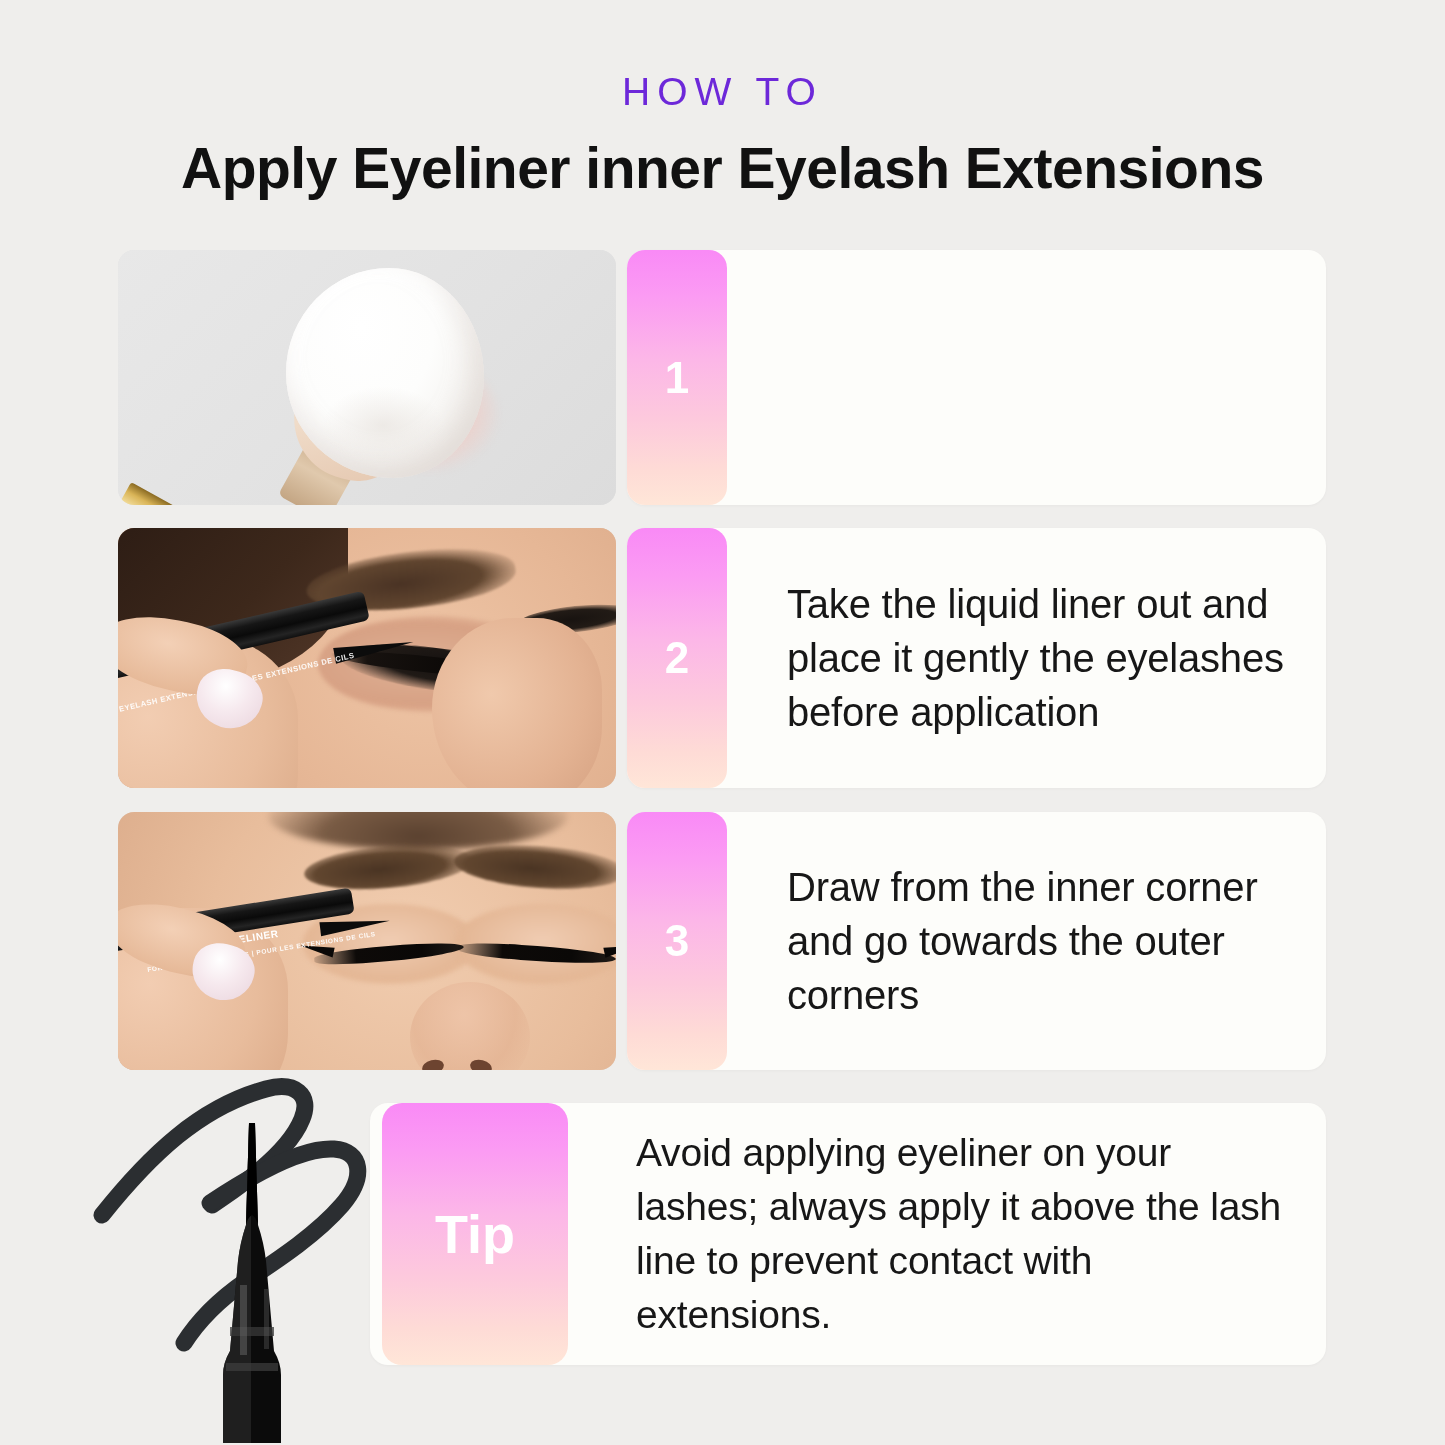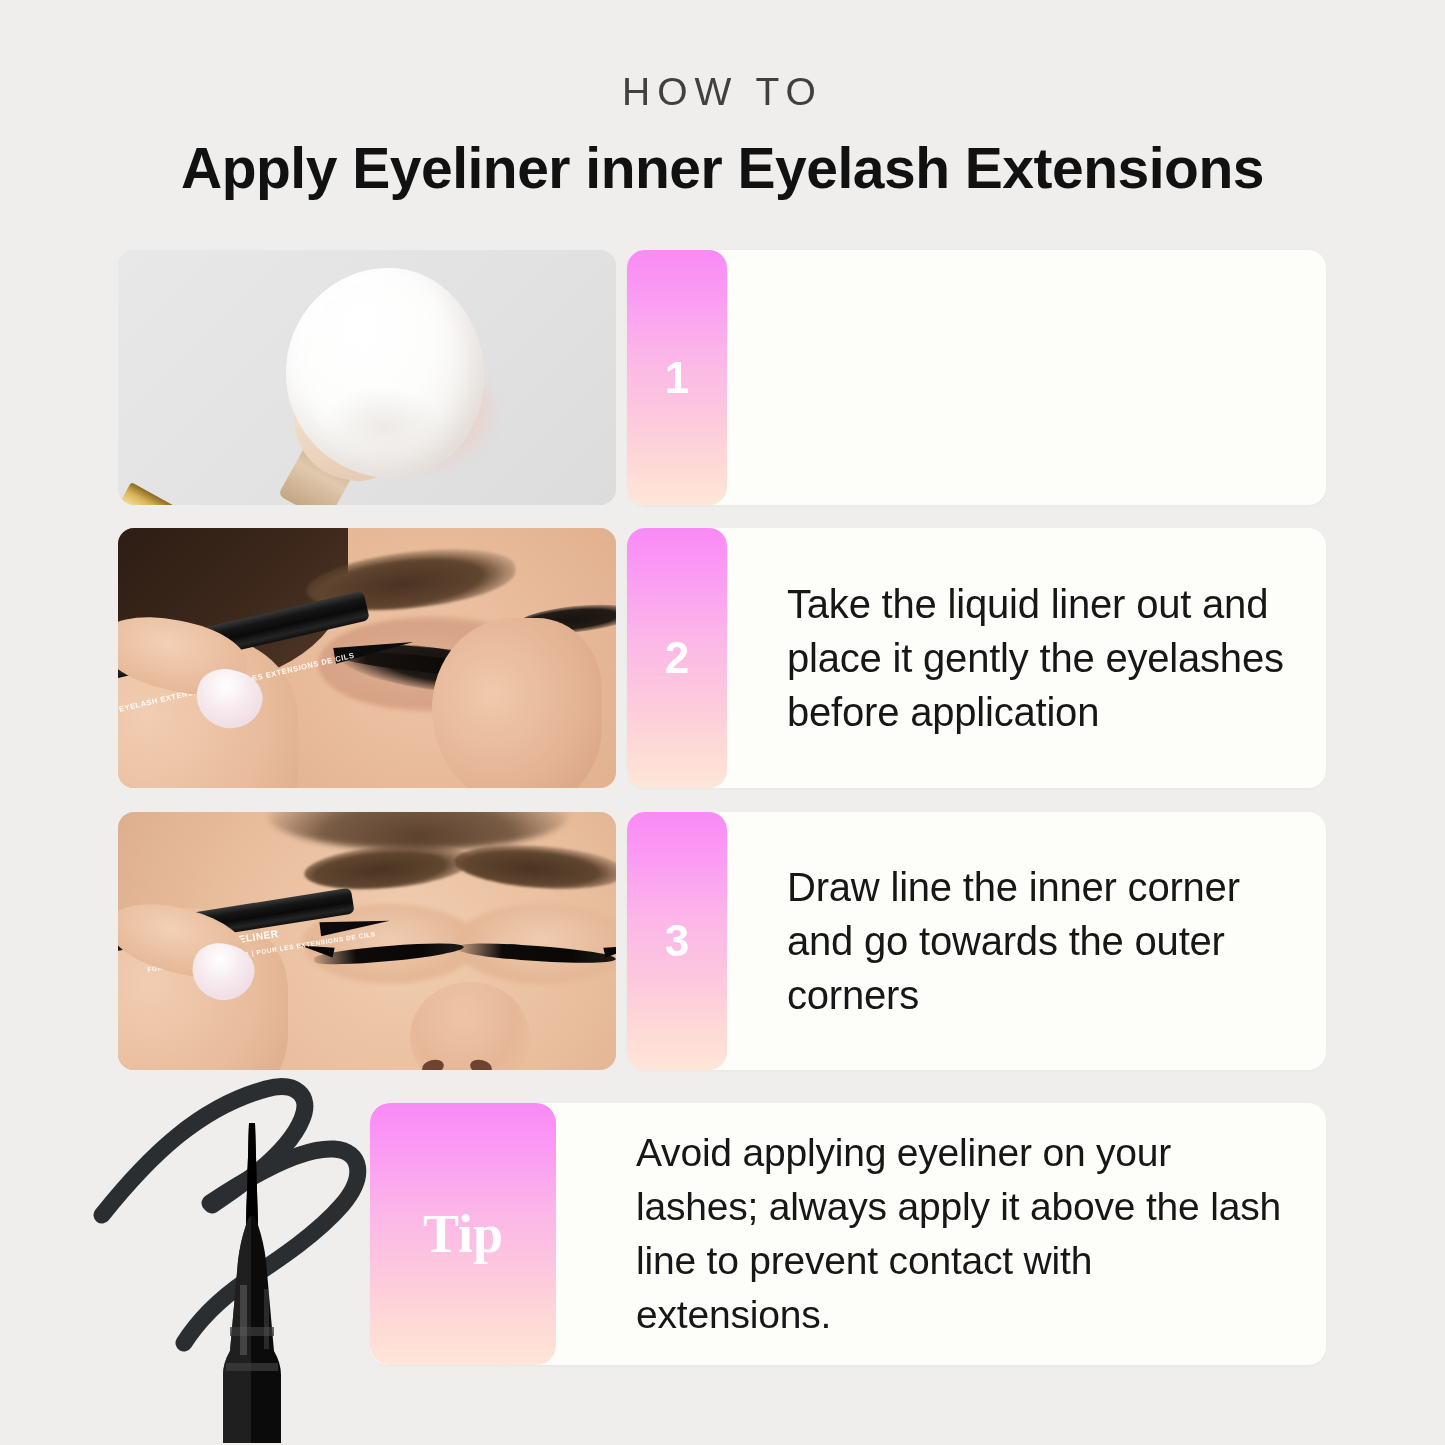--- a/index.html
+++ b/index.html
@@ -15,21 +15,21 @@
     background: #efeeec;
   }
 
   
   .header { position: absolute; top: 0; left: 0; width: 1445px; text-align: center; }
   .kicker {
     margin-top: 72px;
     font-size: 39px;
     font-weight: 400;
     letter-spacing: 7px;
-    color: #404040;
+    color: #6d28d9;
     line-height: 1;
   }
   .headline {
     margin-top: 28px;
     font-size: 57px;
     font-weight: 700;
     letter-spacing: -0.5px;
     color: #111111;
     line-height: 1.05;
   }
@@ -96,21 +96,21 @@
   
   #row1 { left: 118px; top: 250px;  width: 1208px; height: 255px; }
   #row2 { left: 118px; top: 528px;  width: 1208px; height: 260px; }
   #row3 { left: 118px; top: 812px;  width: 1208px; height: 258px; }
   #row1 .card, #row2 .card, #row3 .card { margin-left: 11px; }
 
   #tiprow {
     left: 370px; top: 1103px; width: 956px; height: 262px;
   }
   #tiprow .card { margin-left: 0; padding-left: 186px; }
-  #tiprow .badge.tip { position: absolute; left: 0; top: 0; bottom: 0; height: 100%; z-index: 2; font-family: Liberation Serif, serif; }
+  #tiprow .badge.tip { position: absolute; left: 12px; top: 0; bottom: 0; height: 100%; z-index: 2; }
 
   
   .p1-bg { position: absolute; inset: 0; background: linear-gradient(135deg, #e8e8e8 0%, #e2e2e2 55%, #dcdcdc 100%); }
   .p1-handle {
     position: absolute; left: -14px; bottom: -26px;
     width: 210px; height: 56px;
     background: linear-gradient(180deg, #8a6a22 0%, #d9b457 18%, #f2dc9a 38%, #c79f3f 58%, #8d6d22 78%, #6d521a 100%);
     transform: rotate(29deg); transform-origin: left bottom;
     border-radius: 3px;
   }
@@ -415,21 +415,21 @@
       <div class="hand"></div>
       <div class="pen"></div>
       <div class="pen-tip"></div>
       <div class="pen-label l1">EYELINER</div>
       <div class="pen-label l2">FOR EYELASH EXTENSIONS | POUR LES EXTENSIONS DE CILS</div>
       <div class="thumb"></div>
       <div class="nail"></div>
     </div>
     <div class="card">
       <div class="badge">3</div>
-      <div class="body-text">Draw line the inner corner and go towards the outer corners</div>
+      <div class="body-text">Draw from the inner corner and go towards the outer corners</div>
     </div>
   </div>
 
   <div class="row" id="tiprow">
     <div class="card">
       <div class="badge tip">Tip</div>
       <div class="body-text tip-text">Avoid applying eyeliner on your lashes; always apply it above the lash line to prevent contact with extensions.</div>
     </div>
   </div>
 

